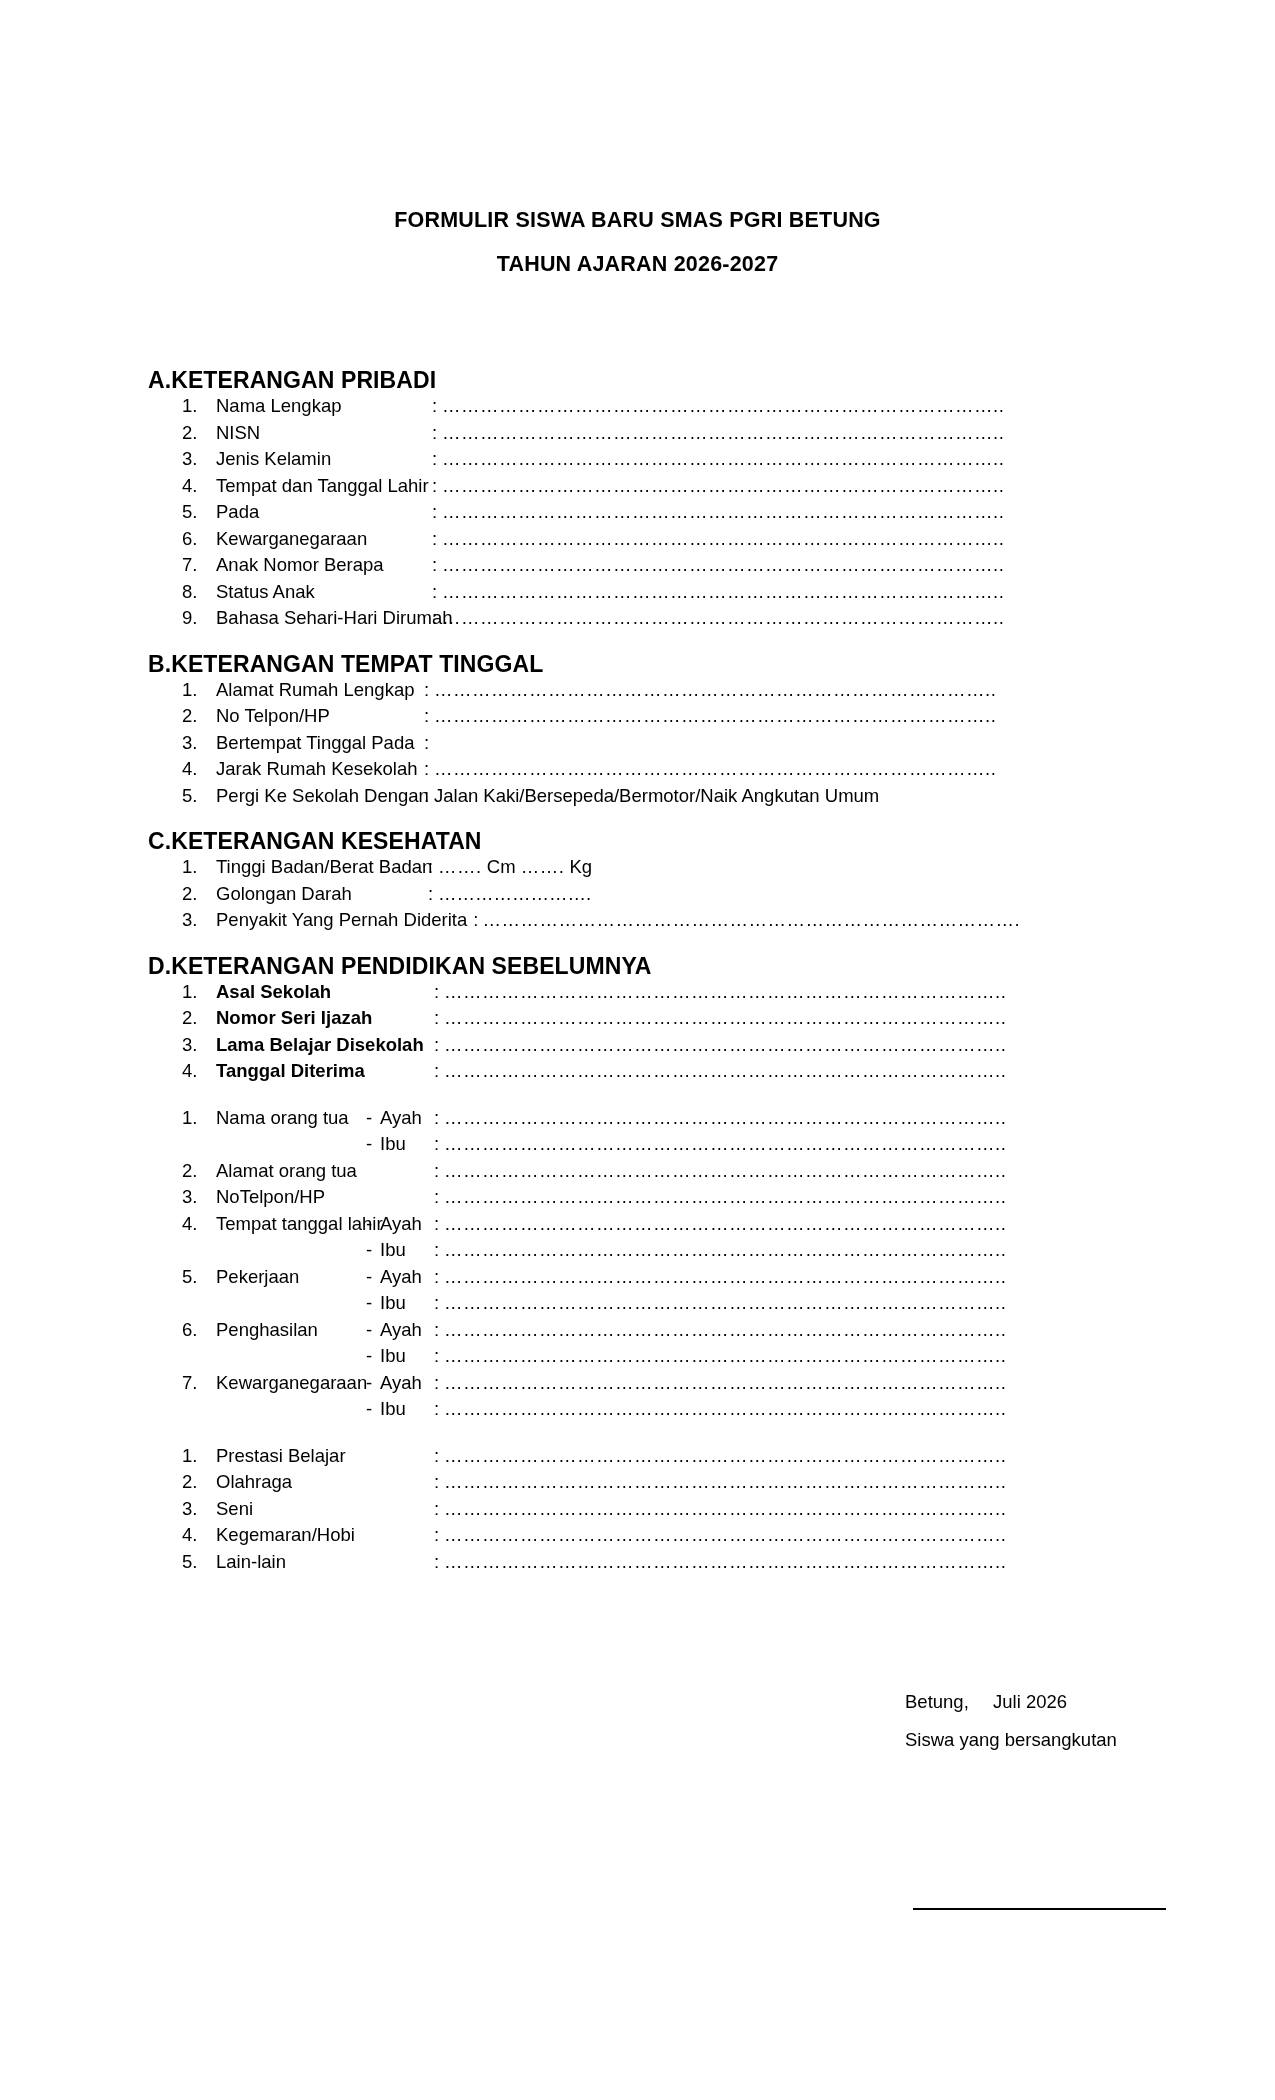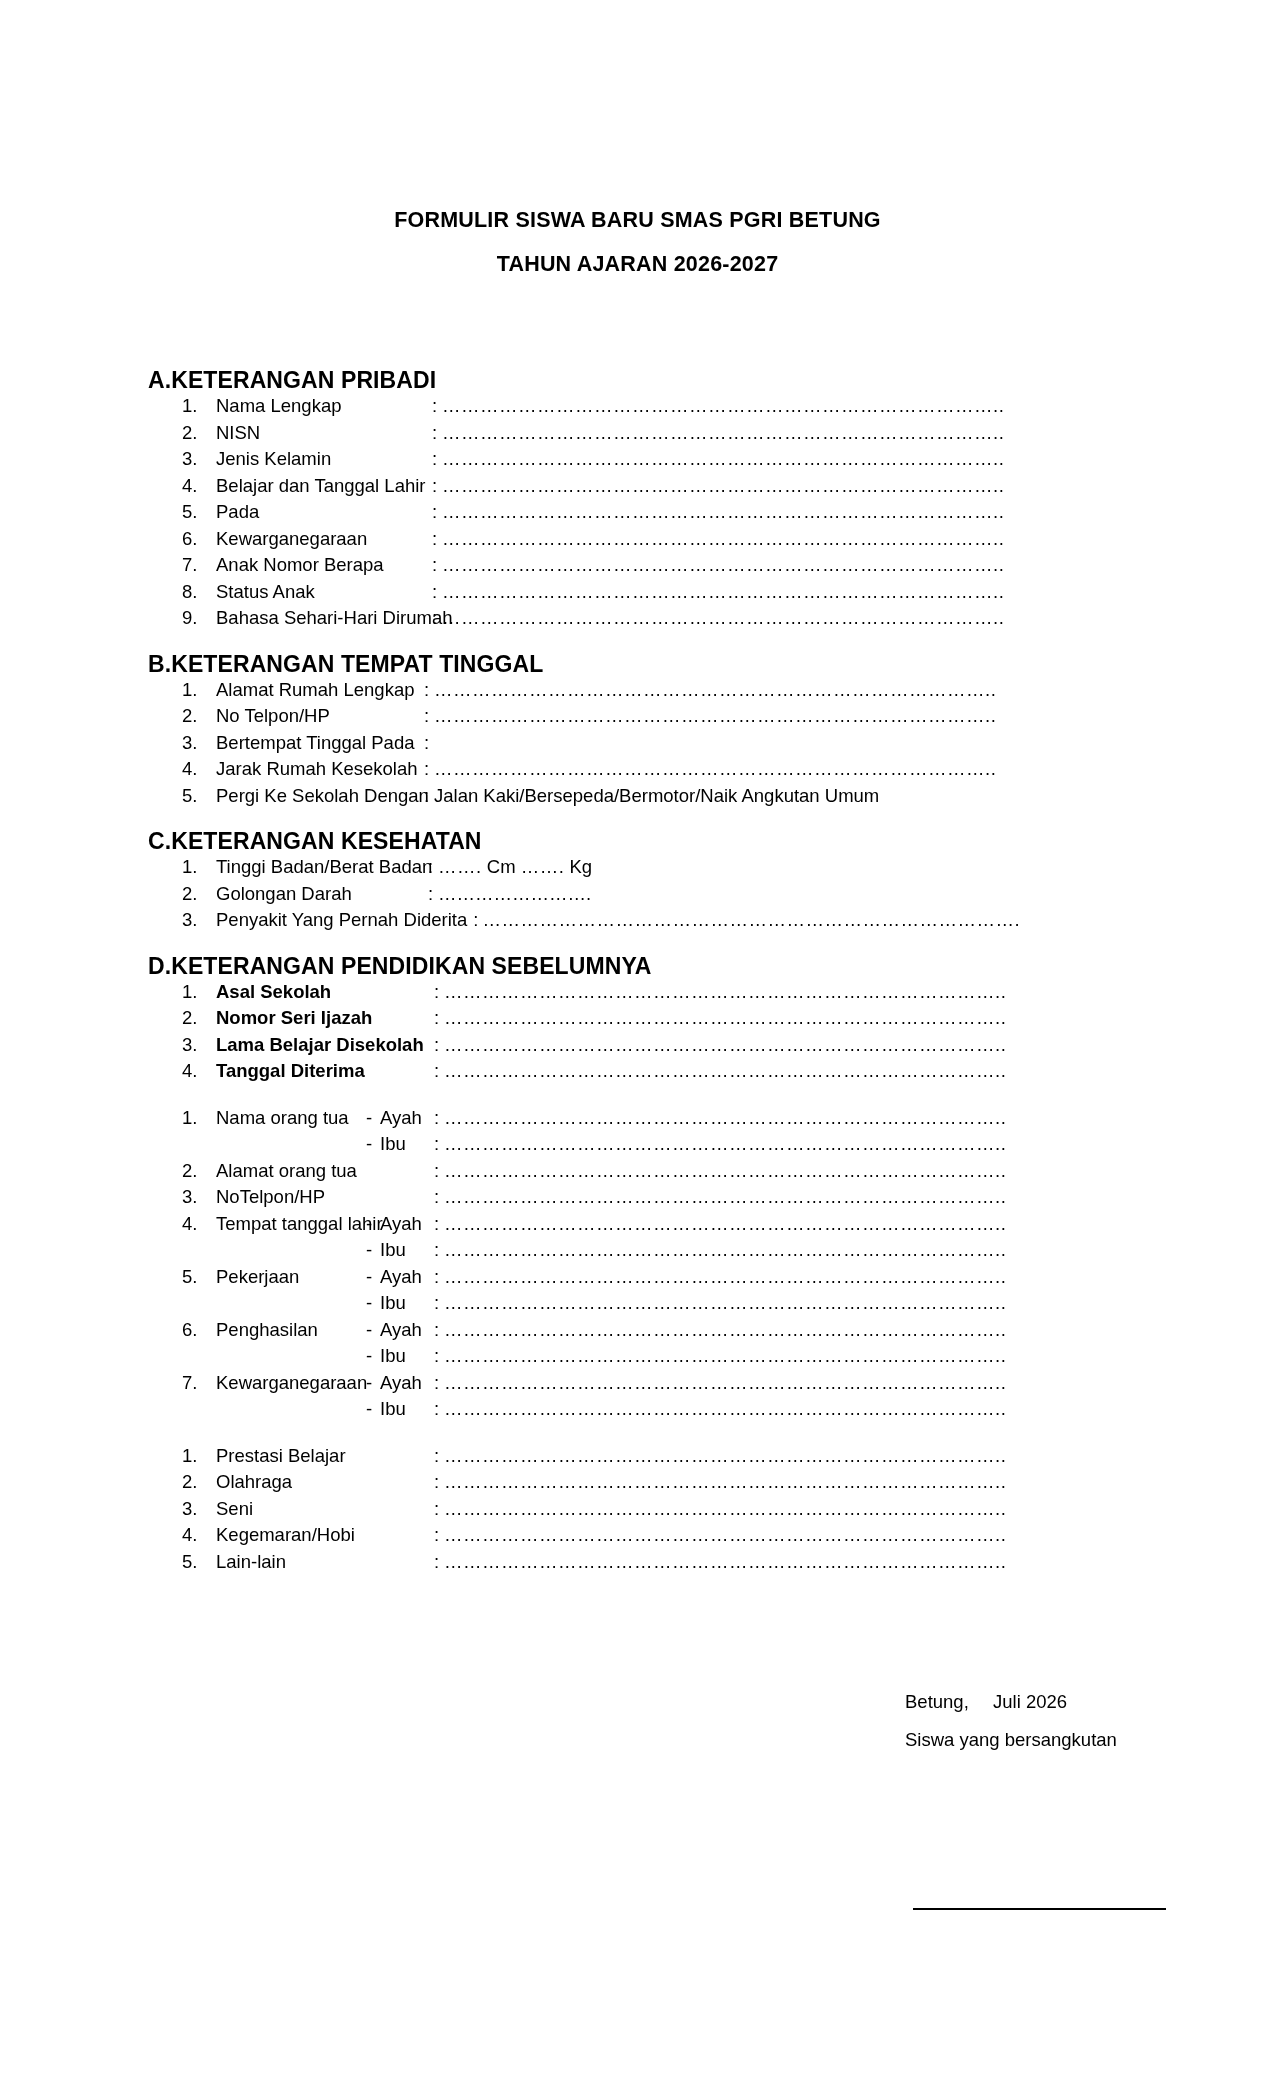--- a/index.html
+++ b/index.html
@@ -158,21 +158,21 @@
             <span class="dots">……………………………………………………………………………..</span>
           </div>
           <div class="row">
             <span class="num">3.</span>
             <span class="label">Jenis Kelamin</span>
             <span class="colon">:</span>
             <span class="dots">……………………………………………………………………………..</span>
           </div>
           <div class="row">
             <span class="num">4.</span>
-            <span class="label">Belajar dan Tanggal Lahir</span>
+            <span class="label">Tempat dan Tanggal Lahir</span>
             <span class="colon">:</span>
             <span class="dots">……………………………………………………………………………..</span>
           </div>
           <div class="row">
             <span class="num">5.</span>
             <span class="label">Pada</span>
             <span class="colon">:</span>
             <span class="dots">……………………………………………………………………………..</span>
           </div>
           <div class="row">

